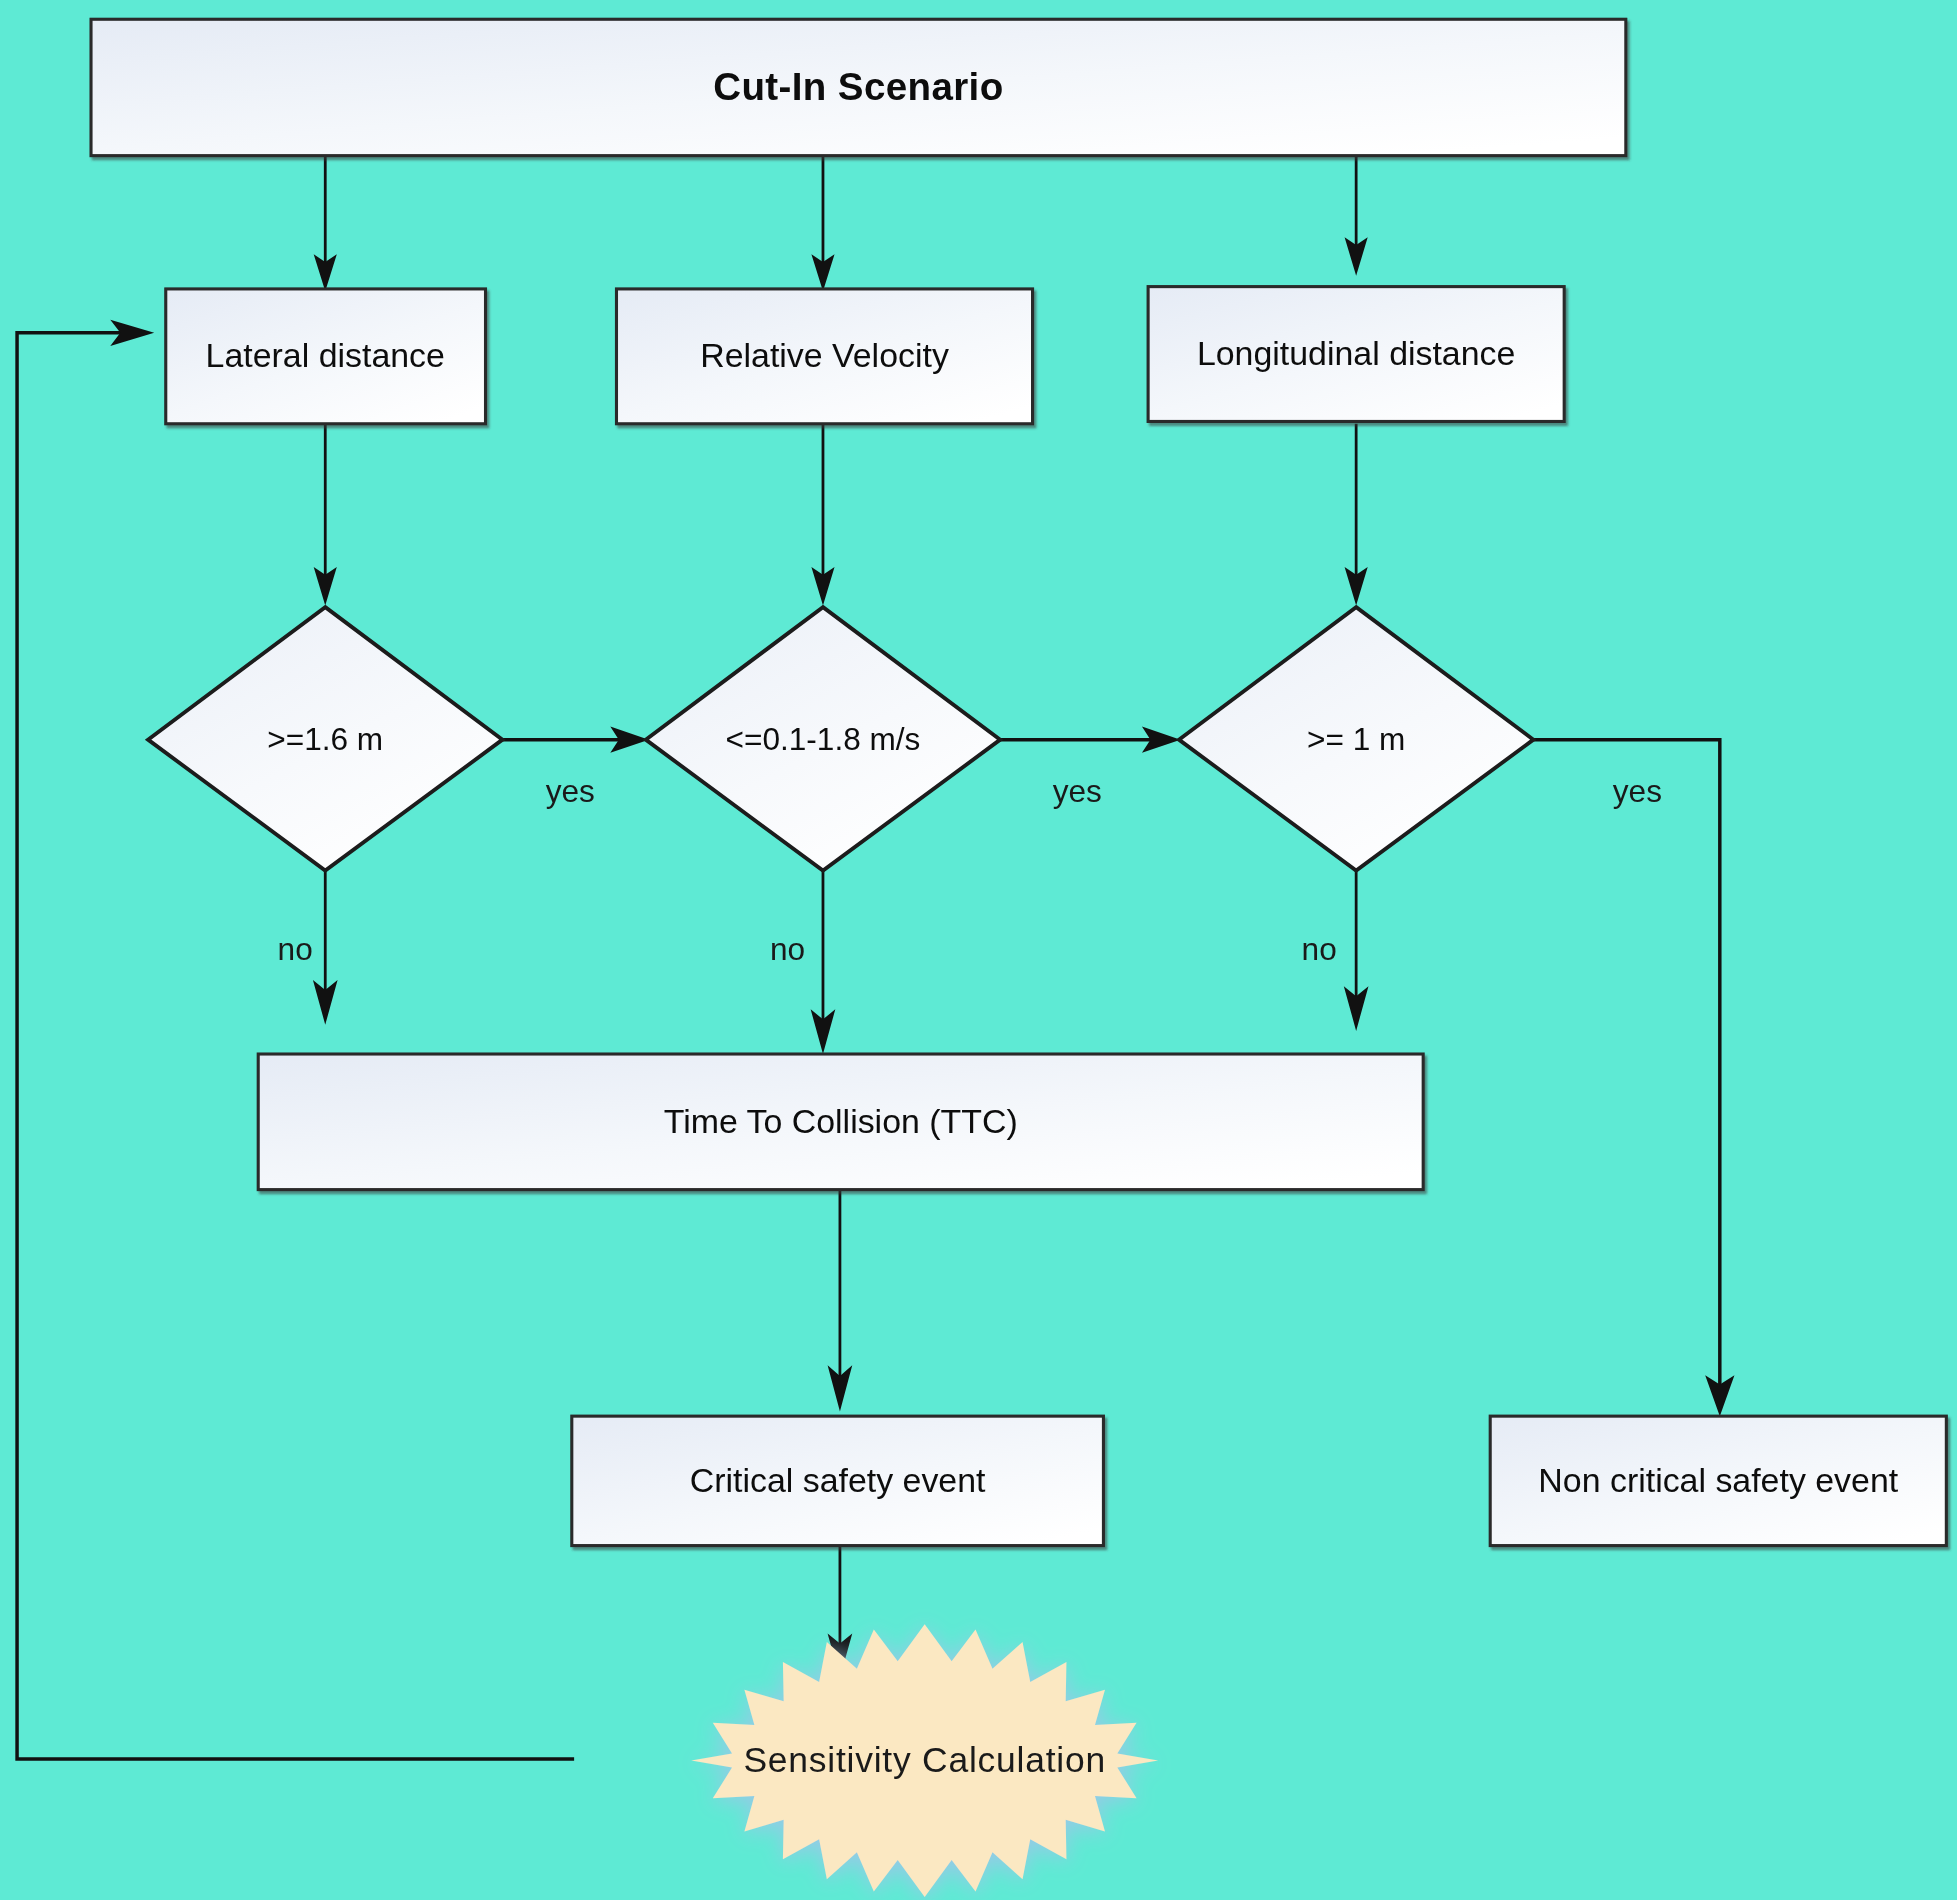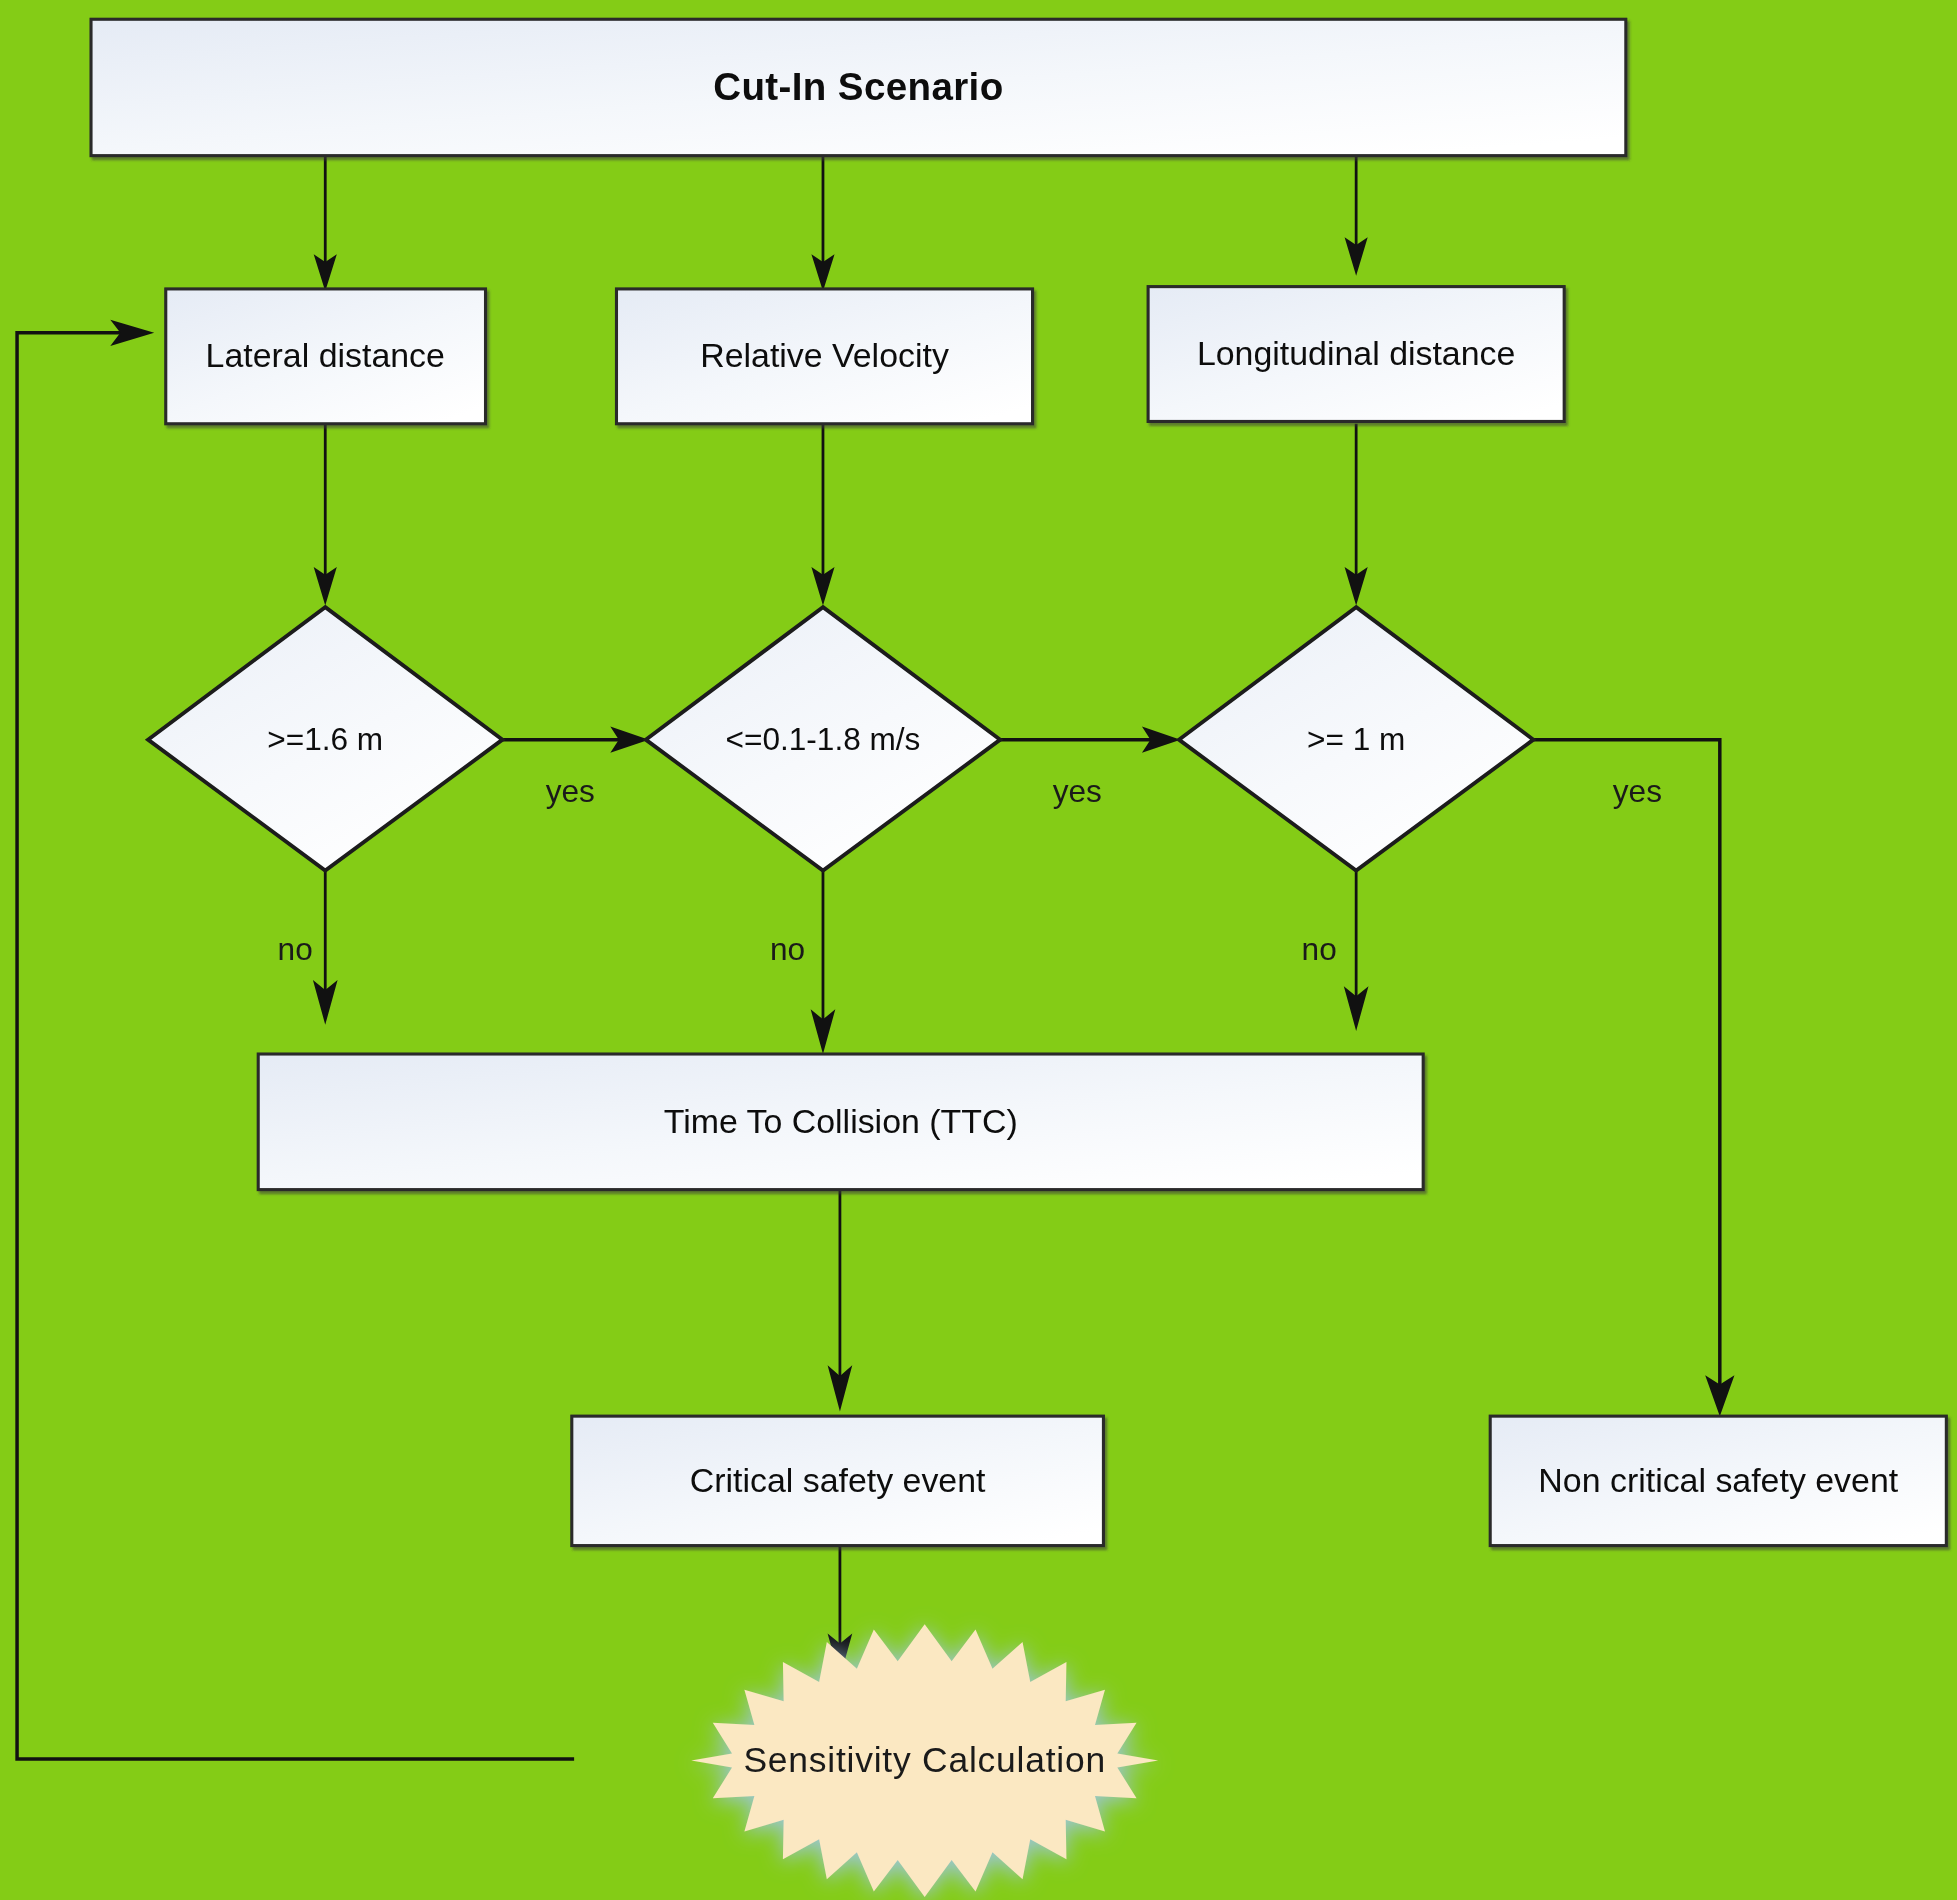--- a/index.html
+++ b/index.html
@@ -11,21 +11,21 @@
   body {
     font-family: "Liberation Sans", sans-serif;
     width: 1958px;
     height: 1900px;
     overflow: hidden;
   }
   #flow-root {
     position: relative;
     width: 1958px;
     height: 1900px;
-    background: #84cc16;
+    background: #5eead4;
   }
   svg.flow-canvas {
     display: block;
     width: 1958px;
     height: 1900px;
   }
   .node-label {
     font-family: "Liberation Sans", sans-serif;
     fill: #0d0d0d;
     text-anchor: middle;

